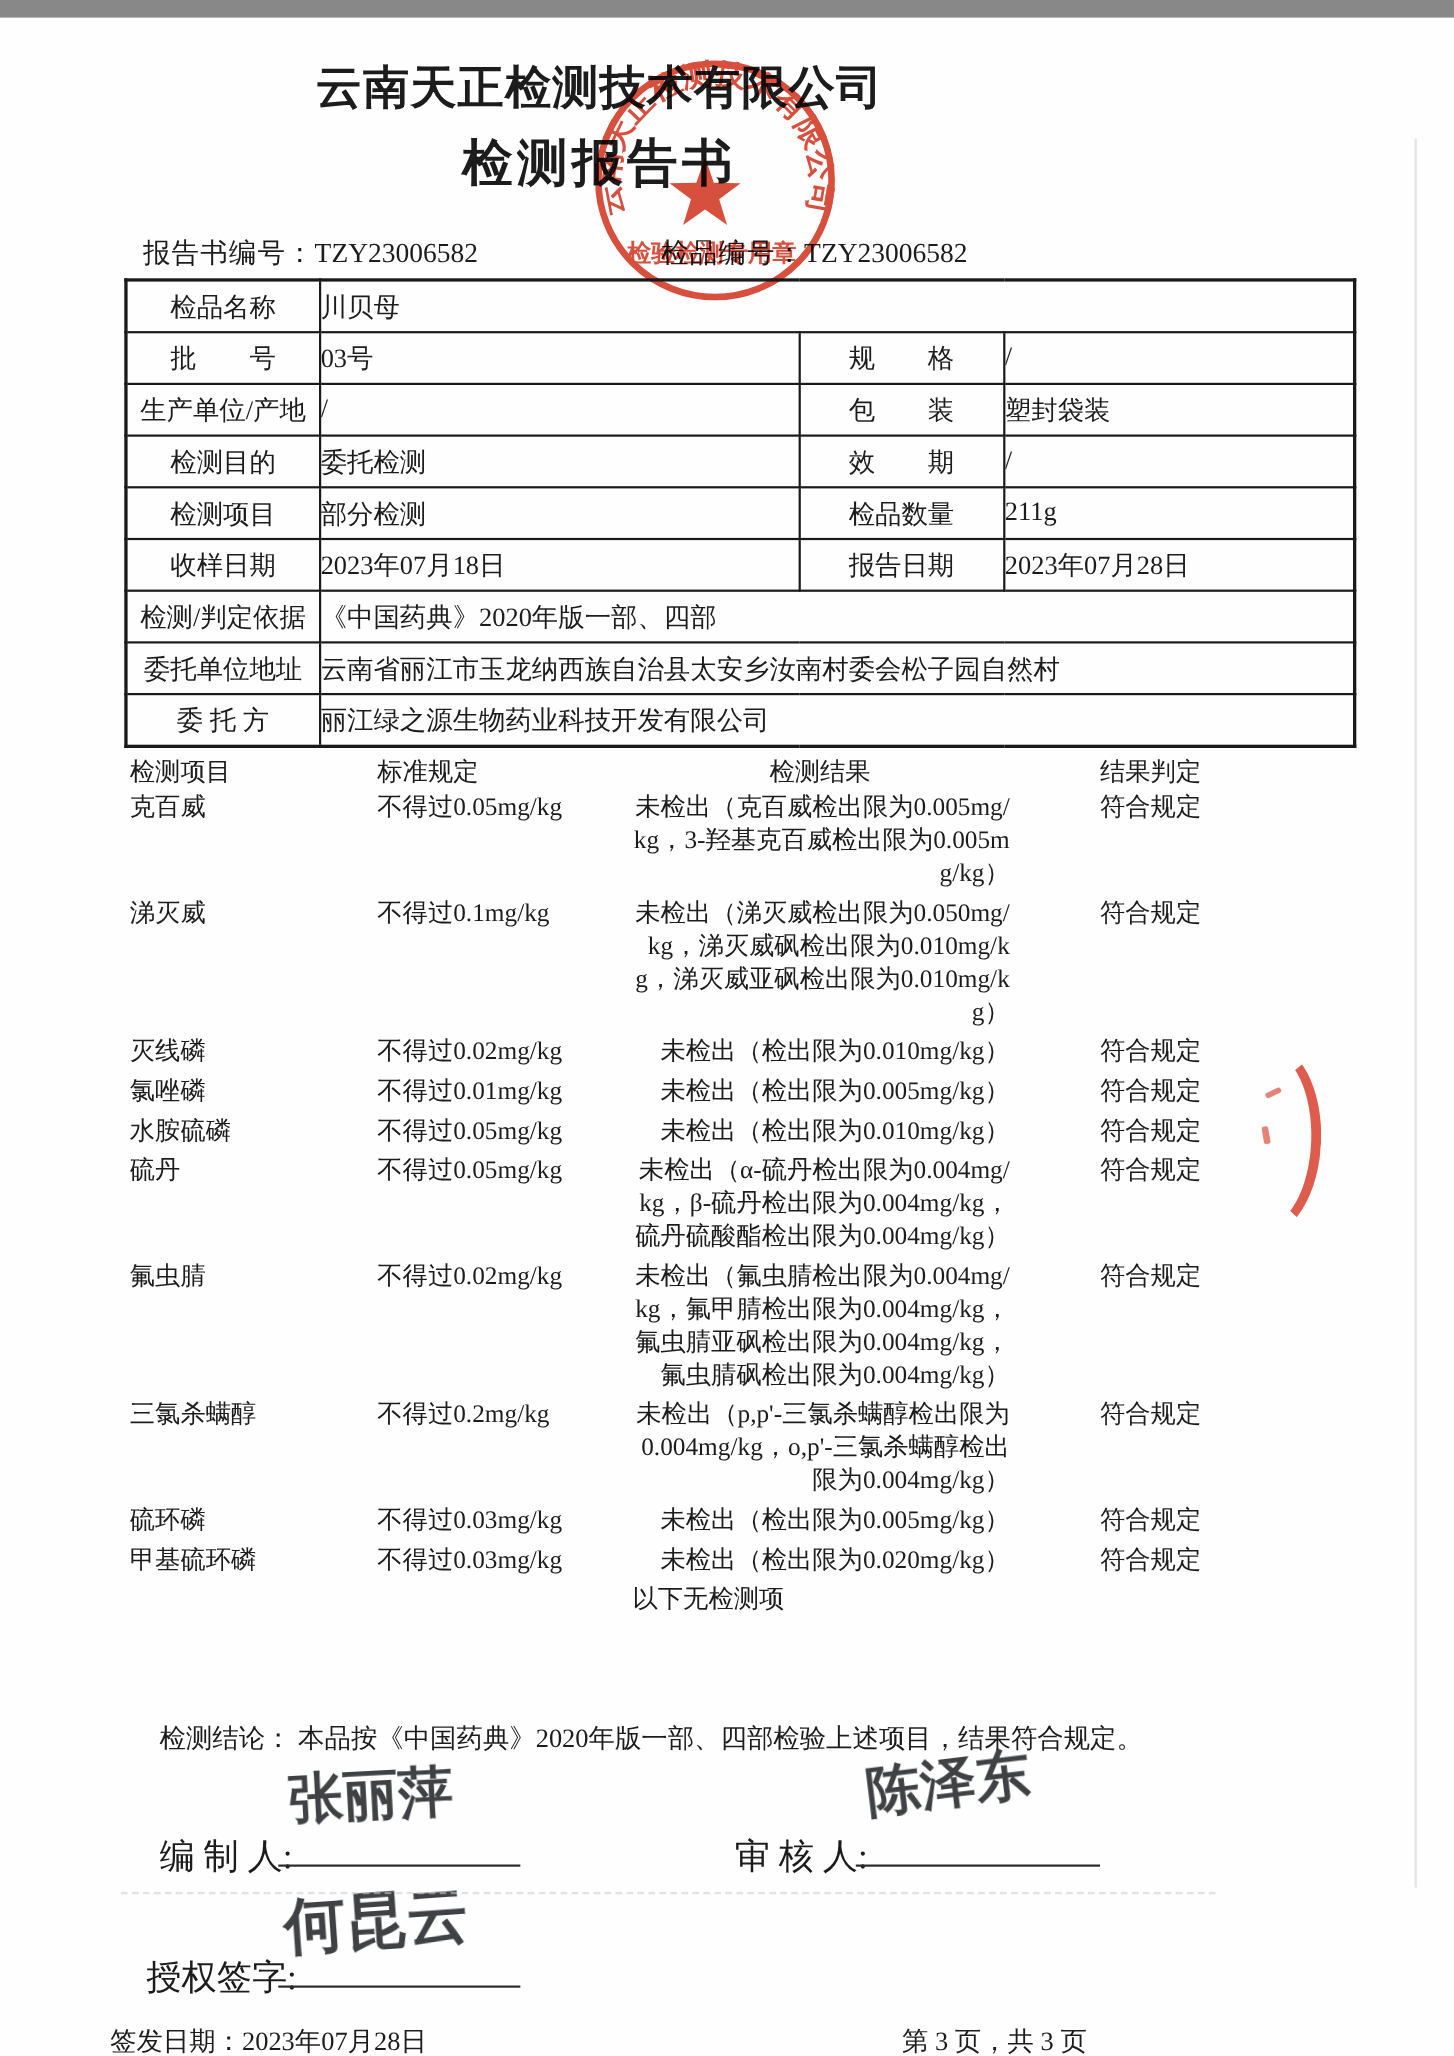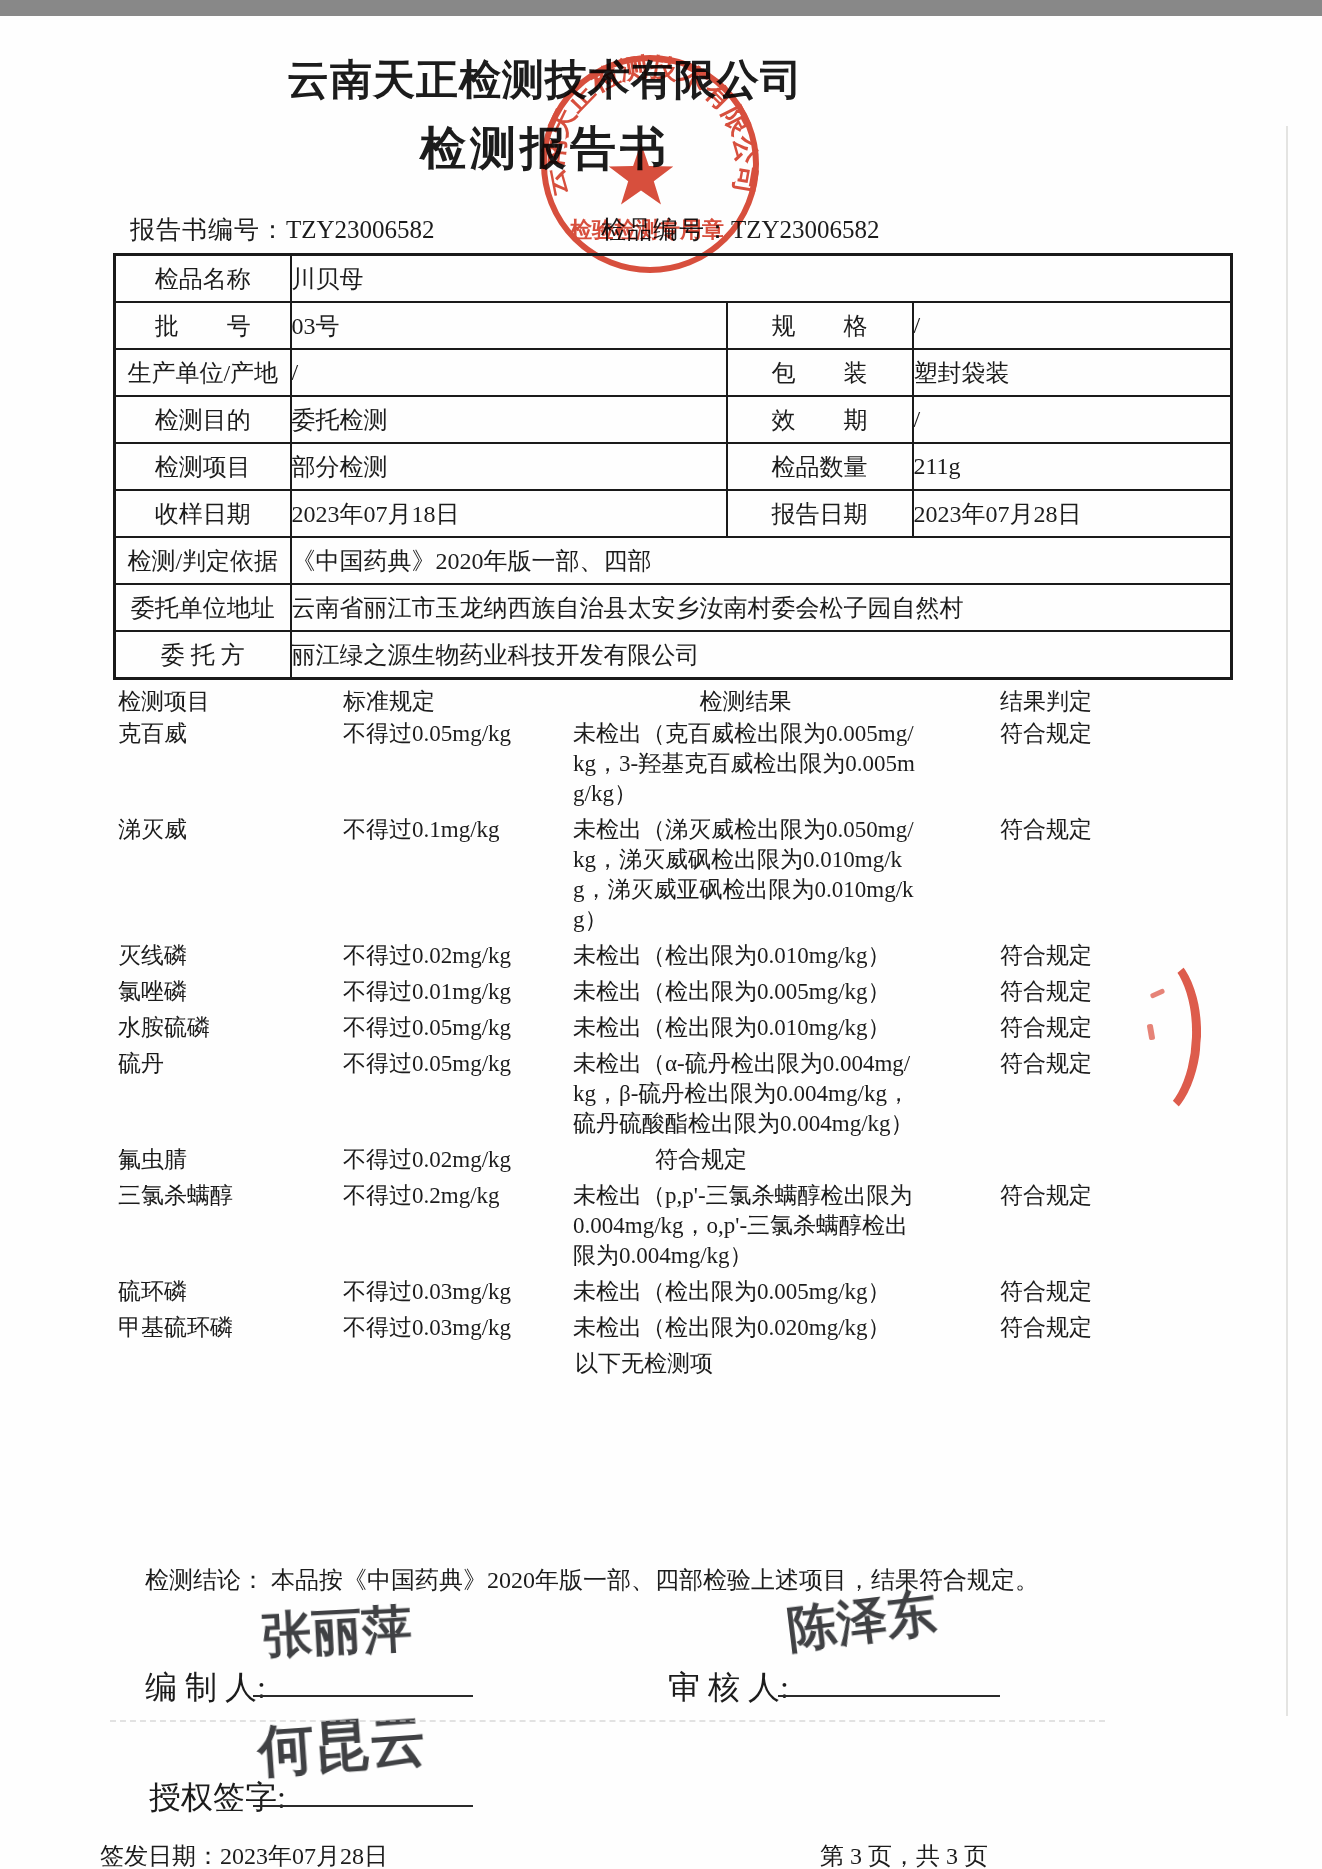--- a/index.html
+++ b/index.html
@@ -32,21 +32,21 @@
     border-radius:25px;
   }
   table.info td{border:2px solid #1a1a1a;height:45px;padding:0;overflow:hidden;}
   table.info{border:3px solid #1a1a1a;}
   td.lab{text-align:center;}
   td.val{padding-left:9px;text-align:left;}
   td.val2{padding-left:12px;text-align:left;}
   
   .results{position:absolute;left:118px;top:671px;width:1090px;font-size:23px;line-height:30px;}
   .rrow{display:grid;grid-template-columns:225px 230px 345px 1fr;margin-bottom:6px;}
-  .rrow .res{word-break:break-all;white-space:normal;}
+  .rrow .res{word-break:break-all;white-space:normal;text-align:right;}
   .rrow .ver{padding-left:82px;white-space:nowrap;}
   .rhead{display:grid;grid-template-columns:225px 230px 345px 1fr;margin-bottom:2px;}
   .rhead .res{text-align:center;}
   .rhead .ver{padding-left:82px;}
   .endnote{margin-left:457px;margin-top:2px;}
   .conclusion{top:1548px;left:145px;font-size:24px;}
   
   .sig-label{font-size:32px;}
   .sig-line{position:absolute;border-bottom:2px solid #2a2a2a;}
   .handwriting{
@@ -177,20 +177,21 @@
     </div>
     <div class="rrow">
       <div>硫丹</div>
       <div>不得过0.05mg/kg</div>
       <div class="res">未检出（α-硫丹检出限为0.004mg/kg，β-硫丹检出限为0.004mg/kg，硫丹硫酸酯检出限为0.004mg/kg）</div>
       <div class="ver">符合规定</div>
     </div>
     <div class="rrow">
       <div>氟虫腈</div>
       <div>不得过0.02mg/kg</div>
+      <div class="res">未检出（氟虫腈检出限为0.004mg/kg，氟甲腈检出限为0.004mg/kg，氟虫腈亚砜检出限为0.004mg/kg，氟虫腈砜检出限为0.004mg/kg）</div>
       <div class="ver">符合规定</div>
     </div>
     <div class="rrow">
       <div>三氯杀螨醇</div>
       <div>不得过0.2mg/kg</div>
       <div class="res">未检出（p,p'-三氯杀螨醇检出限为0.004mg/kg，o,p'-三氯杀螨醇检出限为0.004mg/kg）</div>
       <div class="ver">符合规定</div>
     </div>
     <div class="rrow">
       <div>硫环磷</div>
@@ -213,21 +214,21 @@
   </div>
 
   <div class="t sig-label" style="left:145px;top:1650px;">编 制 人:</div>
   <div class="sig-line" style="left:253px;top:1650px;width:220px;height:29px;"></div>
   <div class="handwriting" style="left:262px;top:1583px;transform:rotate(-3deg);">张丽萍</div>
 
   <div class="t sig-label" style="left:668px;top:1650px;">审 核 人:</div>
   <div class="sig-line" style="left:778px;top:1650px;width:222px;height:29px;"></div>
   <div class="handwriting" style="left:787px;top:1572px;transform:rotate(-7deg);">陈泽东</div>
 
-  <div class="t sig-label" style="left:149px;top:1760px;">授权签字:</div>
+  <div class="t sig-label" style="left:133px;top:1760px;">授权签字:</div>
   <div class="sig-line" style="left:253px;top:1760px;width:220px;height:29px;"></div>
   <div class="handwriting" style="left:258px;top:1693px;font-size:56px;transform:rotate(-4deg);">何昆云</div>
 
   <div class="t footer" style="left:100px;top:1824px;">
     <span>签发日期：</span><span>2023年07月28日</span>
   </div>
   <div class="t footer" style="left:820px;top:1824px;">第 3 页，共 3 页</div>
 
   <div class="partial-stamp"></div>
   <div class="red-dash" style="left:1150px;top:975px;width:15px;height:5px;transform:rotate(-25deg);"></div>

